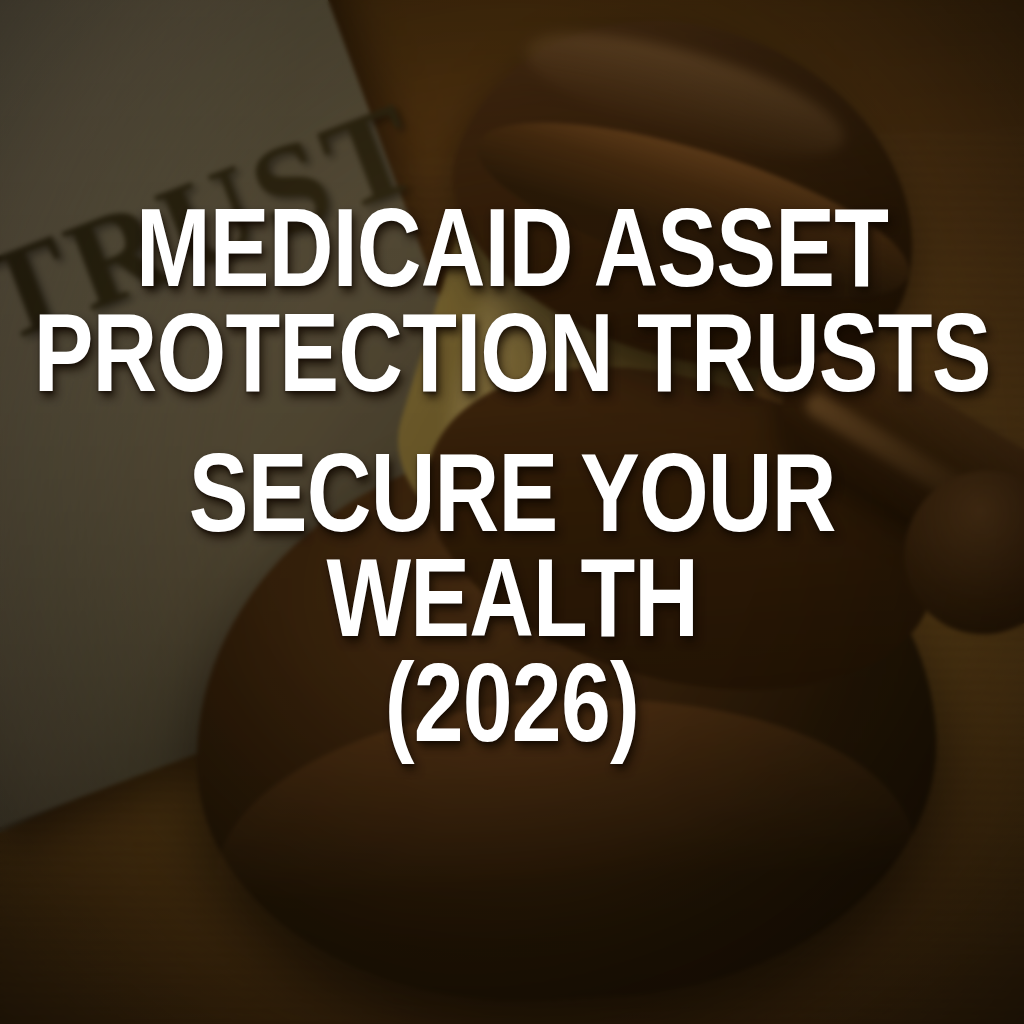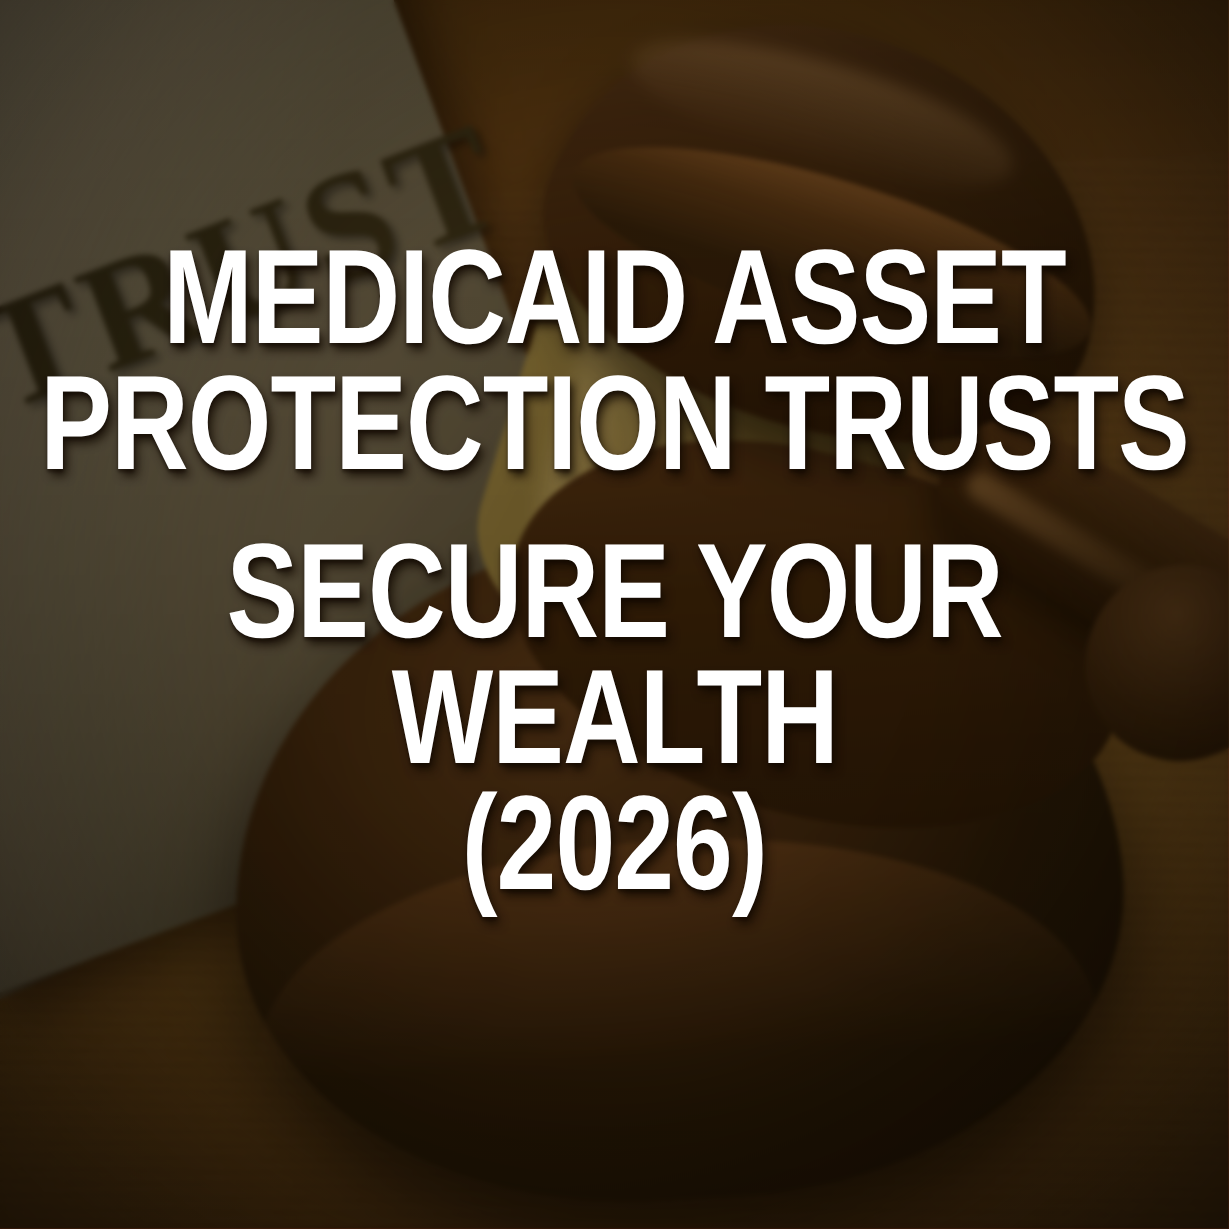--- a/index.html
+++ b/index.html
@@ -1,20 +1,20 @@
 <!DOCTYPE html>
 <html><head>
 <meta charset="utf-8">
 <style>
   html,body{margin:0;padding:0;background:#000;}
   body{width:1024px;height:1024px;overflow:hidden;
        font-family:"Liberation Sans",sans-serif;}
 
   .poster{position:relative;width:1024px;height:1024px;overflow:hidden;
-          background:#b91c1c;}
+          background:#8b5cf6;}
 
   
   .photo{position:absolute;inset:0;overflow:hidden;}
 
   
   .desk{position:absolute;inset:0;
         background:
           linear-gradient(176deg,#6a4414 0%,#70491a 22%,#7b5520 48%,#80591f 66%,#6f4a17 86%,#5d3c12 100%);}
   
   .grain{position:absolute;inset:0;opacity:.5;

